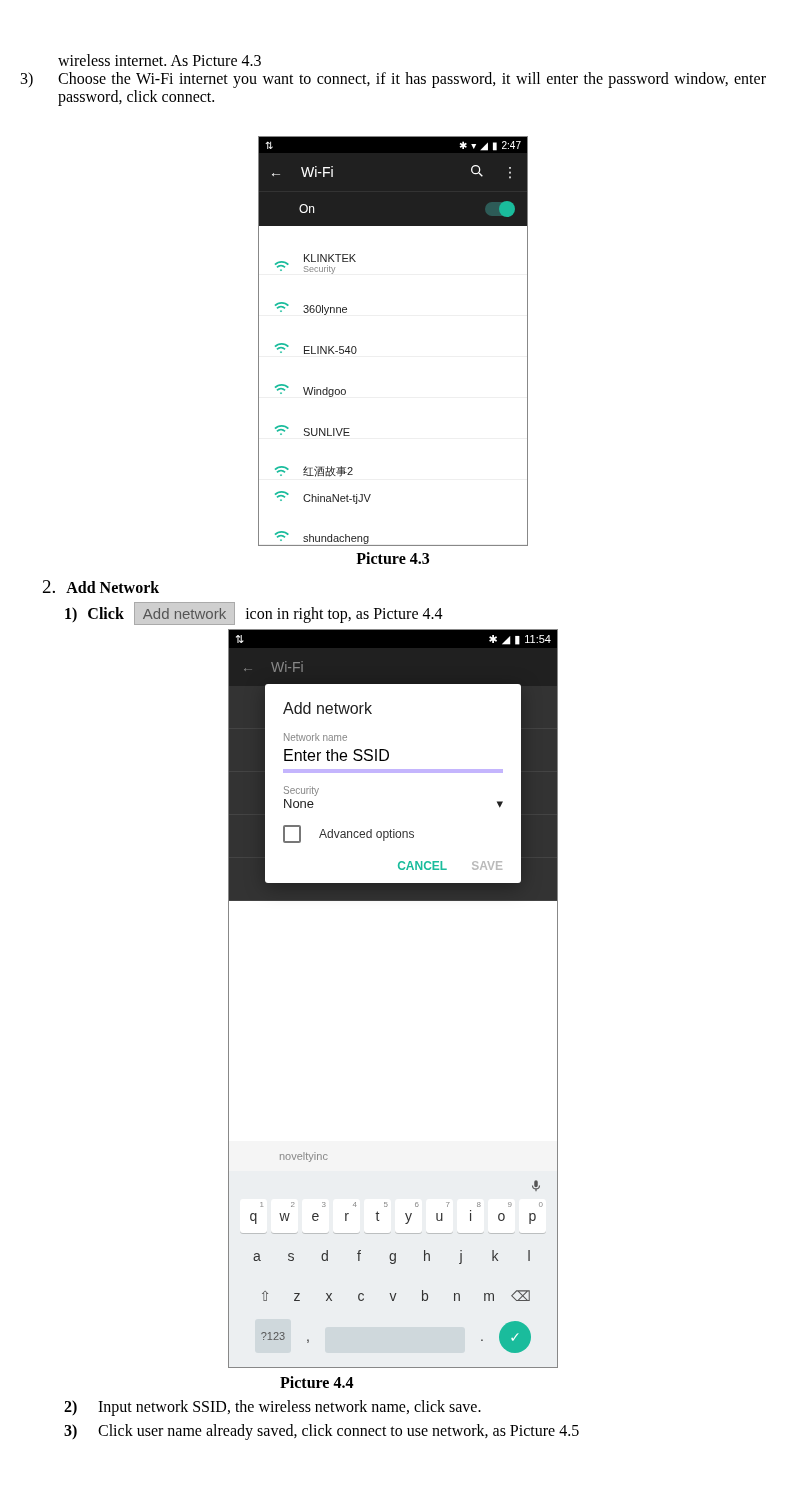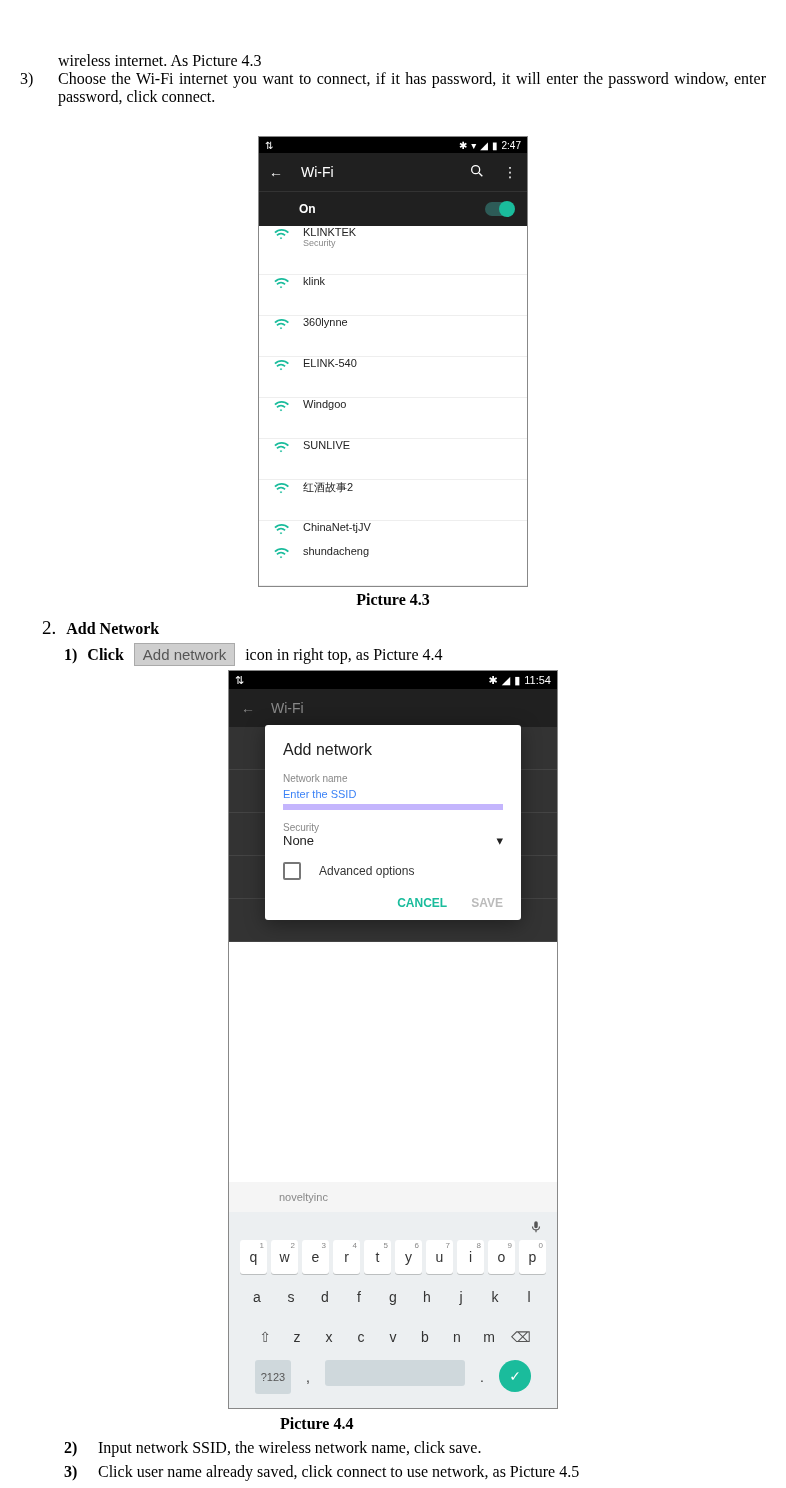--- a/index.html
+++ b/index.html
@@ -90,41 +90,40 @@
     color: #fff;
     height: 34px;
     display: flex;
     align-items: center;
     padding: 0 14px 0 40px;
     font-size: 12px;
     border-top: 1px solid #333;
   }
   .onrow .label {
     flex: 1;
-    font-weight: bold;
   }
   .toggle {
     width: 28px;
     height: 14px;
     background: #2d5b57;
     border-radius: 10px;
     position: relative;
   }
   .toggle .knob {
     width: 16px;
     height: 16px;
     background: #1abc9c;
     border-radius: 50%;
     position: absolute;
     right: -2px;
     top: -1px;
   }
   .wifi-list .item {
     display: flex;
-    align-items: flex-start;
+    align-items: flex-end;
     height: 40px;
     padding: 0 14px;
     border-bottom: 1px solid #eee;
     gap: 14px;
   }
   .wifi-list .item:first-child {
     height: 48px;
   }
   .wifi-icon {
     width: 16px;
@@ -239,23 +238,23 @@
     font-size: 16px;
     color: #222;
     margin-bottom: 14px;
   }
   .phone2 .dialog .flabel {
     font-size: 10px;
     color: #888;
   }
   .phone2 .dialog .input {
     border: none;
-    border-bottom: 6px solid #c4b5fd;
-    color: #3b82f6;
-    font-size: 11px;
+    border-bottom: 4px solid #c4b5fd;
+    color: #000000;
+    font-size: 16px;
     padding: 4px 0;
     margin-bottom: 12px;
   }
   .phone2 .dialog .sec {
     font-size: 13px;
     color: #222;
     display: flex;
     justify-content: space-between;
     align-items: center;
     margin-bottom: 14px;
@@ -344,21 +343,21 @@
     background: #cfd8dc;
     box-shadow: none;
     color: #555;
   }
   .krow.r3 .kkey {
     background: transparent;
     box-shadow: none;
     width: 28px;
   }
   .krow.r4 {
-    align-items: flex-start;
+    align-items: flex-end;
   }
   .krow.r4 .k123 {
     width: 36px;
     background: #cfd8dc;
     color: #555;
     font-size: 11px;
     box-shadow: none;
   }
   .krow.r4 .kcomma {
     width: 26px;
@@ -438,28 +437,20 @@
           </span>
       </div>
       <div class="wifi-list" id="wifi-list">
           <div class="item">
             <div class="wifi-icon"><svg viewBox="0 0 24 24" fill="#1abc9c">
                 <path d="M12 20l-2-2c1-1 3-1 4 0l-2 2zm-5-5l-2-2c4-4 10-4 14 0l-2 2c-3-3-7-3-10 0zm-3-4l-2-2c6-6 16-6 22 0l-2 2c-5-5-13-5-18 0z"></path>
               </svg></div>
             <div class="wifi-text">
               <div class="name">KLINKTEK</div>
               <div class="sub">Security</div>
-            </div>
-          </div>
-          <div class="item">
-            <div class="wifi-icon"><svg viewBox="0 0 24 24" fill="#1abc9c">
-                <path d="M12 20l-2-2c1-1 3-1 4 0l-2 2zm-5-5l-2-2c4-4 10-4 14 0l-2 2c-3-3-7-3-10 0zm-3-4l-2-2c6-6 16-6 22 0l-2 2c-5-5-13-5-18 0z"></path>
-              </svg></div>
-            <div class="wifi-text">
-              <div class="name">klink</div>
             </div>
           </div>
           <div class="item">
             <div class="wifi-icon"><svg viewBox="0 0 24 24" fill="#1abc9c">
                 <path d="M12 20l-2-2c1-1 3-1 4 0l-2 2zm-5-5l-2-2c4-4 10-4 14 0l-2 2c-3-3-7-3-10 0zm-3-4l-2-2c6-6 16-6 22 0l-2 2c-5-5-13-5-18 0z"></path>
               </svg></div>
             <div class="wifi-text">
               <div class="name">360lynne</div>
             </div>
           </div>

